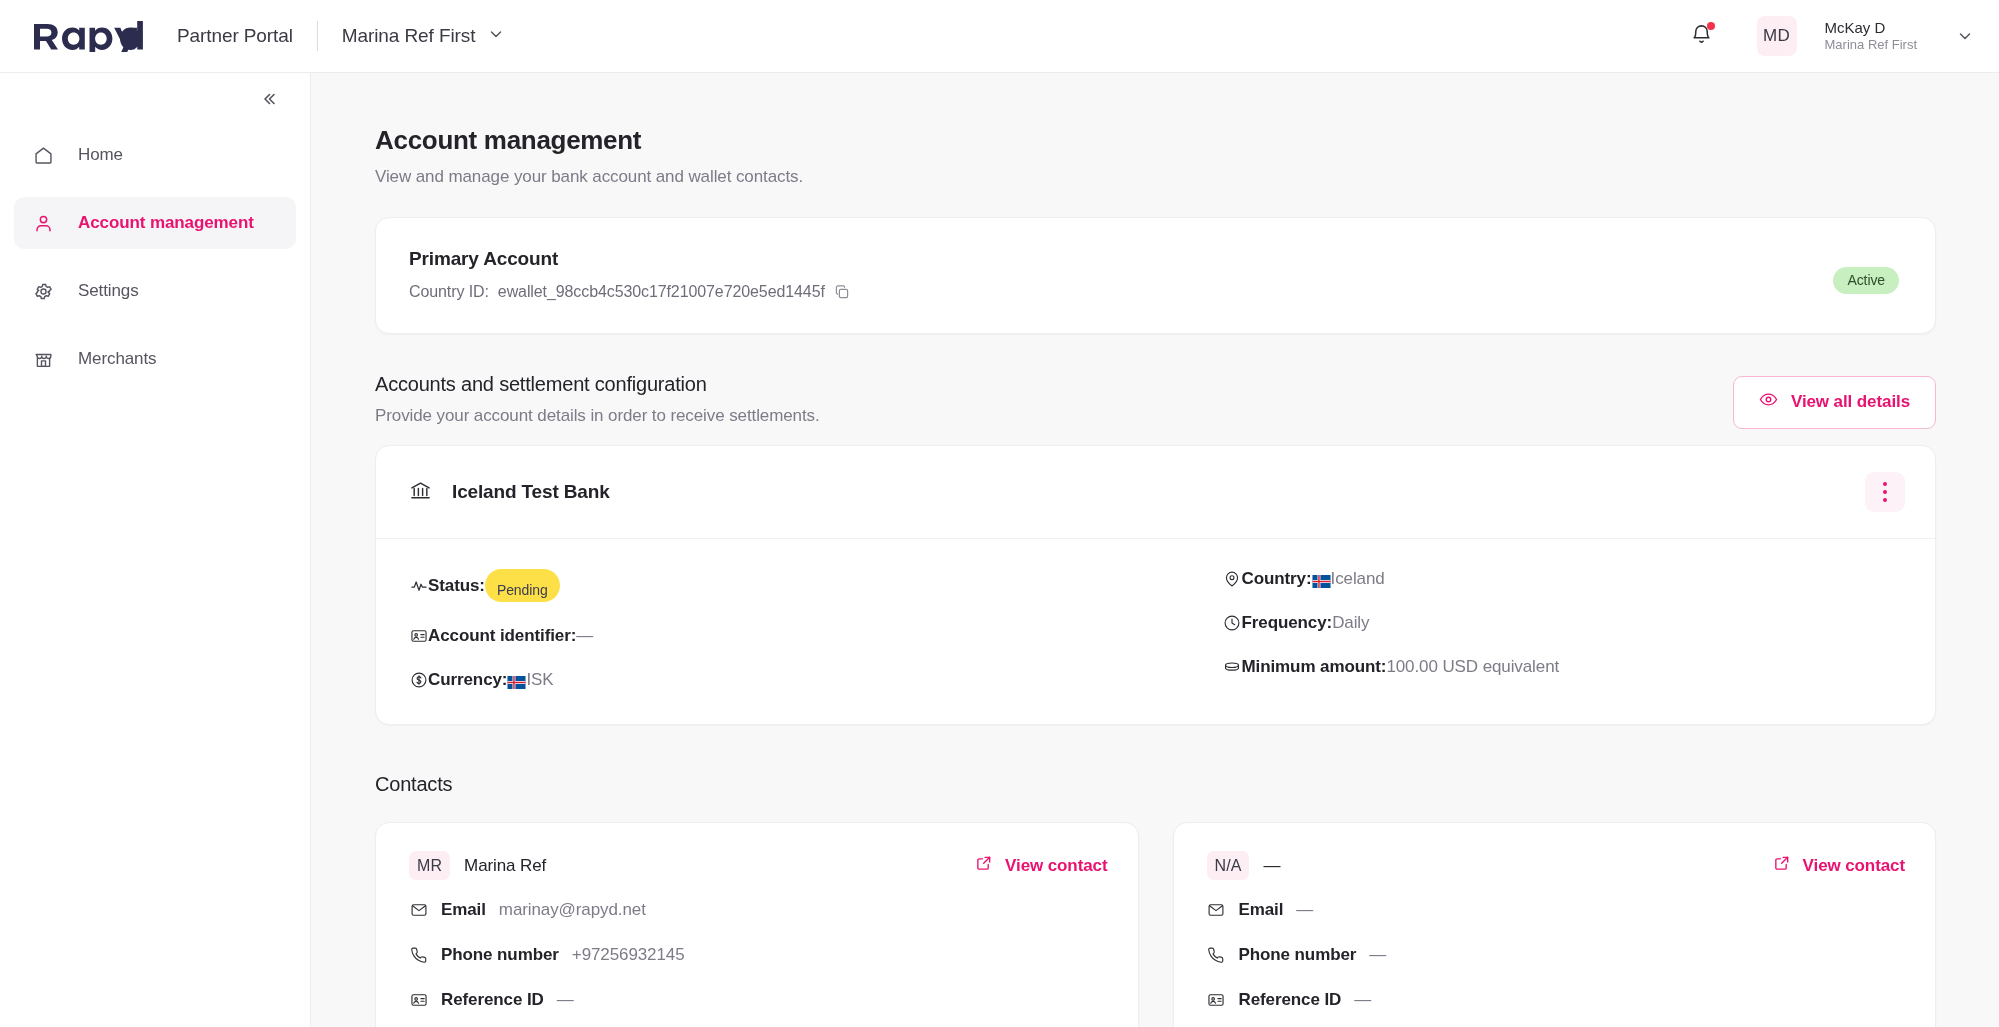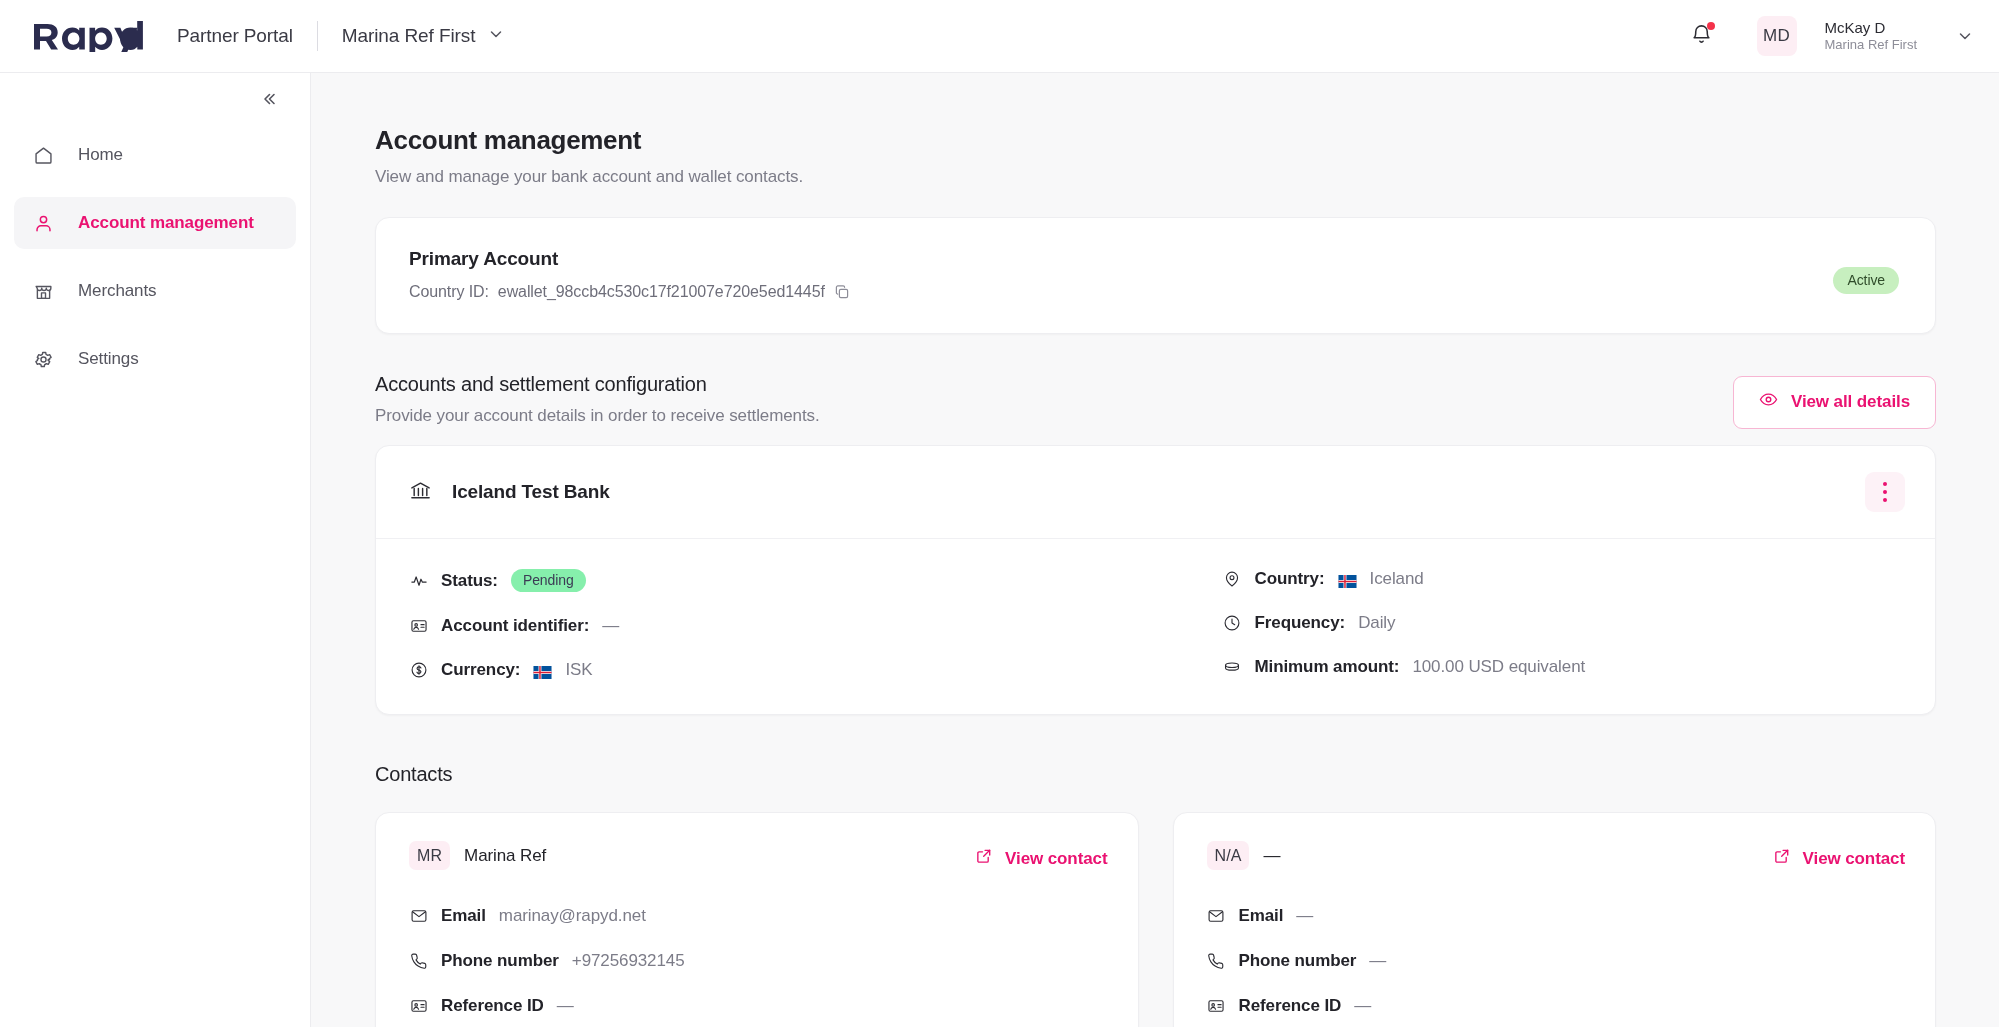--- a/index.html
+++ b/index.html
@@ -316,42 +316,41 @@
 
   .bank-body {
     display: flex;
     padding: 30px 33px 34px;
   }
   .bank-col { width: 50%; }
   .bank-col + .bank-col { padding-left: 67px; }
   .detail-row {
     display: flex;
     align-items: center;
-    gap: 13px;
     margin-bottom: 24px;
     font-size: 17px;
     letter-spacing: -0.1px;
   }
   .detail-row:last-child { margin-bottom: 0; }
   .detail-label {
     color: #232329;
     font-weight: bold;
     white-space: nowrap;
   }
   .detail-value {
     color: #7c7c88;
     white-space: nowrap;
   }
   .detail-icon { width: 19px; height: 19px; display: flex; align-items: center; justify-content: center; flex: 0 0 19px; }
 
   .badge-pending {
-    background: #86efac;
+    background: #fde047;
     color: #3b3b54;
     border-radius: 999px;
-    padding: 3px 12px 4px;
+    padding: 13px 12px 4px;
     font-size: 14px;
     letter-spacing: -0.1px;
   }
 
   .flag {
     width: 19px;
     height: 13px;
     display: inline-block;
     border-radius: 1px;
     flex: 0 0 19px;
@@ -368,22 +367,22 @@
     display: flex;
     gap: 34px;
   }
   .contact-card {
     flex: 1;
     padding: 28px 30px 30px 33px;
     min-height: 220px;
   }
   .contact-head {
     display: flex;
-    align-items: flex-end;
-    margin-bottom: 36px;
+    align-items: center;
+    margin-bottom: 20px;
   }
   .contact-ident {
     display: flex;
     align-items: center;
     gap: 14px;
     flex: 1;
   }
   .contact-initials {
     background: #fdeef4;
     border-radius: 7px;
@@ -508,36 +507,36 @@
           <circle cx="12" cy="7.5" r="3.6"></circle>
           <path d="M4.6 20.2v-1.1a4.4 4.4 0 014.4-4.4h6a4.4 4.4 0 014.4 4.4v1.1"></path>
         </svg>
       </span>
       <span class="nav-label">Account management</span>
     </div>
 
     <div class="nav-item">
       <span class="nav-icon">
         <svg width="21" height="21" viewBox="0 0 24 24" fill="none" stroke="#55555f" stroke-width="1.6" stroke-linecap="round" stroke-linejoin="round">
+          <circle cx="12" cy="12" r="2.9"></circle>
+          <path d="M19 12a7 7 0 00-.1-1.2l1.8-1.3-1.7-3-2.1.8a7 7 0 00-2-1.2L14.5 4h-3.4l-.4 2.1a7 7 0 00-2 1.2l-2.1-.8-1.7 3 1.8 1.3A7 7 0 005 12a7 7 0 00.1 1.2l-1.8 1.3 1.7 3 2.1-.8a7 7 0 002 1.2l.4 2.1h3.4l.4-2.1a7 7 0 002-1.2l2.1.8 1.7-3-1.8-1.3c.1-.4.1-.8.1-1.2z"></path>
+        </svg>
+      </span>
+      <span class="nav-label">Settings</span>
+    </div>
+
+    <div class="nav-item">
+      <span class="nav-icon">
+        <svg width="21" height="21" viewBox="0 0 24 24" fill="none" stroke="#55555f" stroke-width="1.6" stroke-linecap="round" stroke-linejoin="round">
           <path d="M3.6 6.2h16.8v2.1a2.6 2.6 0 01-5.2 0 2.6 2.6 0 01-5.2 0 2.6 2.6 0 01-5.2 0z"></path>
           <path d="M5 10.6v9.2h14v-9.2"></path>
           <rect x="9.7" y="13.6" width="4.6" height="6.2"></rect>
         </svg>
       </span>
       <span class="nav-label">Merchants</span>
-    </div>
-
-    <div class="nav-item">
-      <span class="nav-icon">
-        <svg width="21" height="21" viewBox="0 0 24 24" fill="none" stroke="#55555f" stroke-width="1.6" stroke-linecap="round" stroke-linejoin="round">
-          <circle cx="12" cy="12" r="2.9"></circle>
-          <path d="M19 12a7 7 0 00-.1-1.2l1.8-1.3-1.7-3-2.1.8a7 7 0 00-2-1.2L14.5 4h-3.4l-.4 2.1a7 7 0 00-2 1.2l-2.1-.8-1.7 3 1.8 1.3A7 7 0 005 12a7 7 0 00.1 1.2l-1.8 1.3 1.7 3 2.1-.8a7 7 0 002 1.2l.4 2.1h3.4l.4-2.1a7 7 0 002-1.2l2.1.8 1.7-3-1.8-1.3c.1-.4.1-.8.1-1.2z"></path>
-        </svg>
-      </span>
-      <span class="nav-label">Settings</span>
     </div>
   </nav>
 
   <main class="main">
 
     <h1 class="page-title">Account management</h1>
     <div class="page-sub">View and manage your bank account and wallet contacts.</div>
 
     <section class="card primary-card">
       <div class="primary-left">

